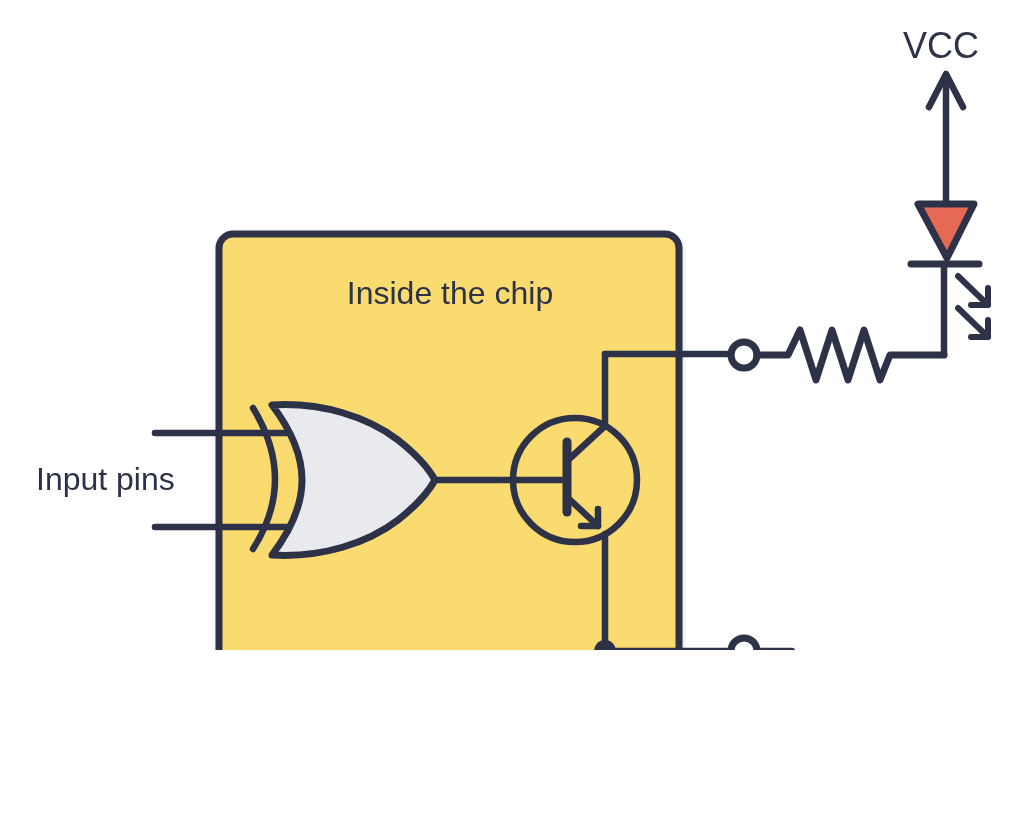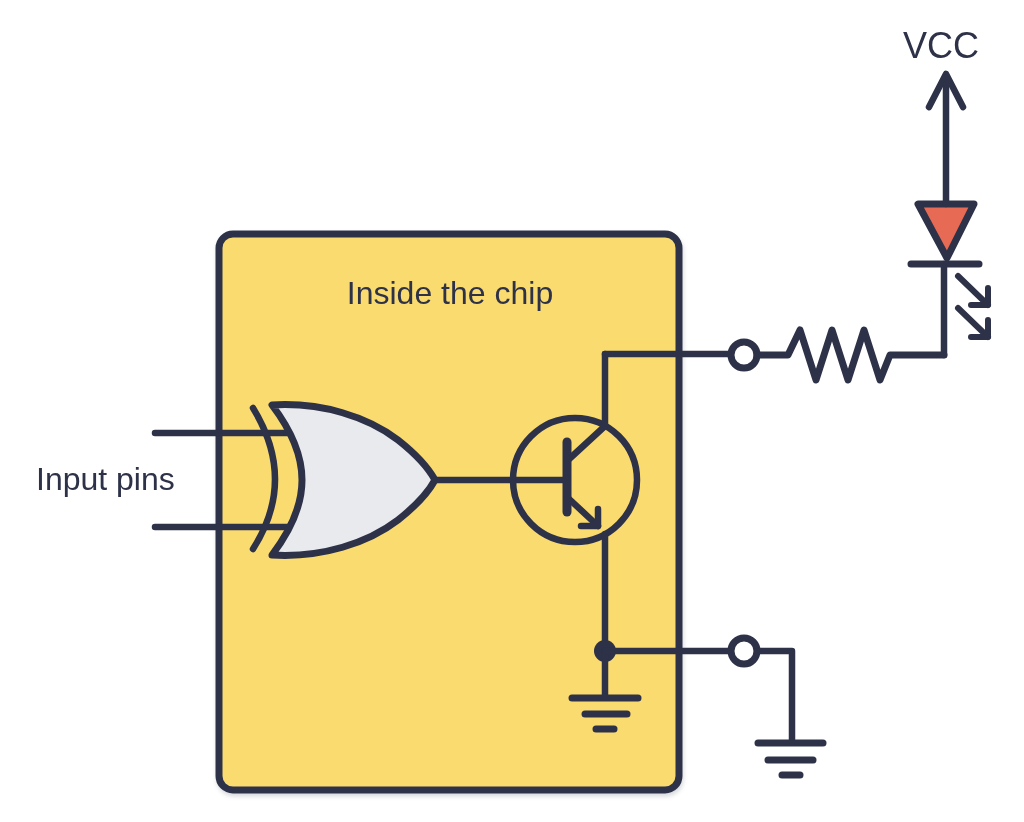--- a/index.html
+++ b/index.html
@@ -4,21 +4,21 @@
 <style>
   html, body {
     margin: 0;
     padding: 0;
     background: var(--background, #fff);
     font-family: "Liberation Sans", sans-serif;
   }
   .stage {
     position: relative;
     width: 1024px;
-    height: 822px;
+    height: 650px;
     background: var(--background, #fff);
     overflow: hidden;
   }
   svg { display: block; }
 
   .wire {
     fill: none;
     stroke: var(--stroke-navy);
     stroke-width: 6.5;
     stroke-linecap: round;

